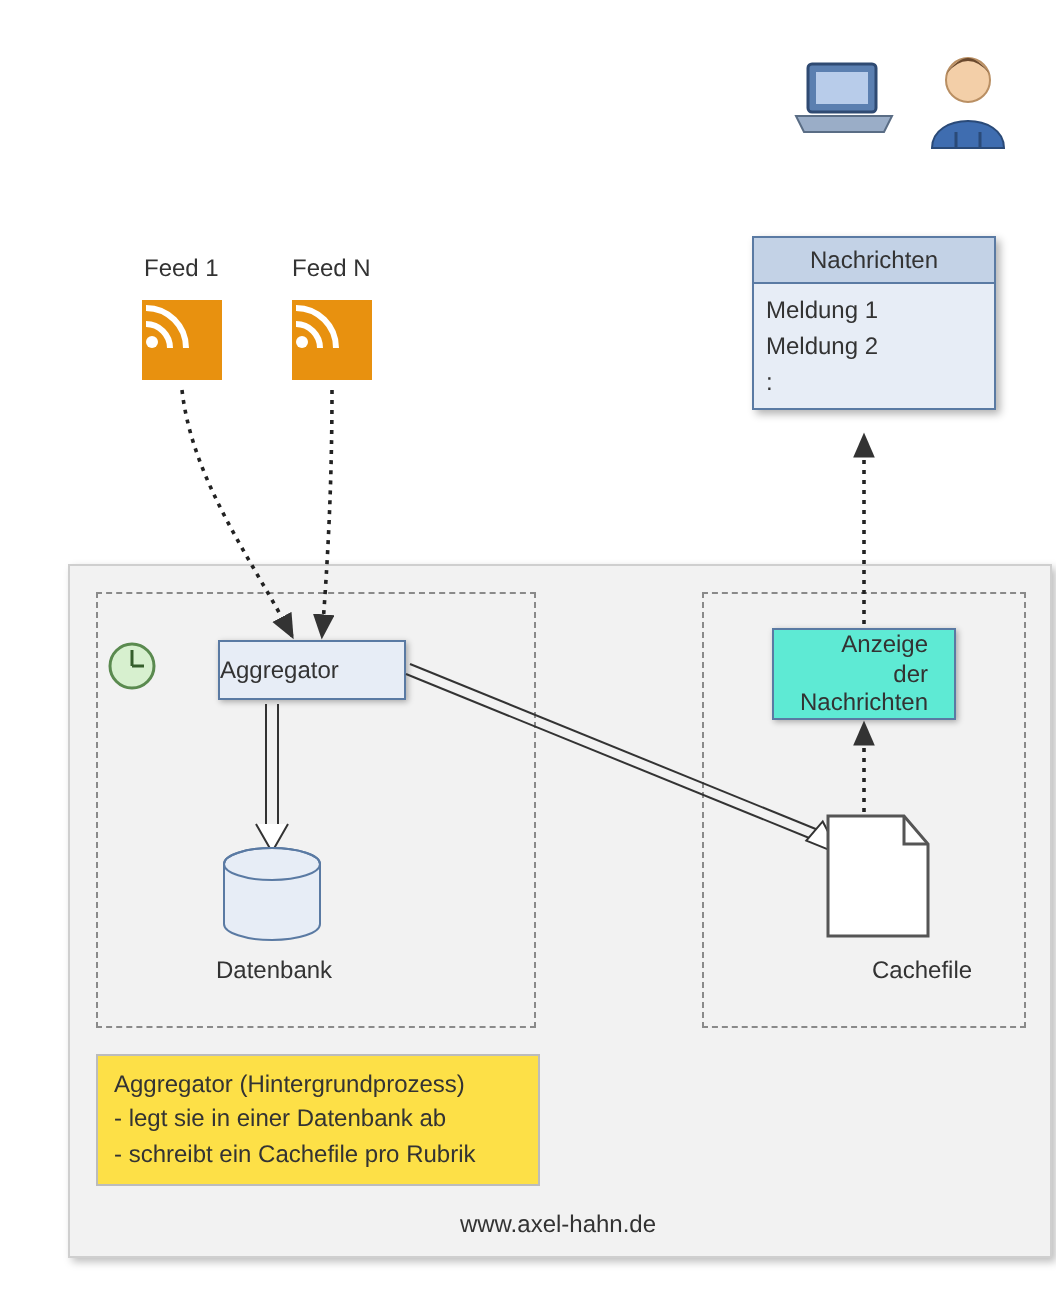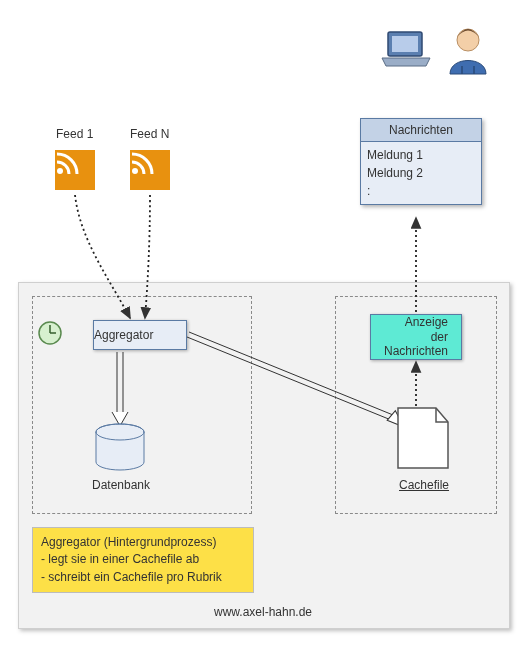--- a/index.html
+++ b/index.html
@@ -1,16 +1,16 @@
 <!DOCTYPE html>
 <html><head>
 <meta charset="utf-8">
 <style>
   body{margin:0;font-family:Arial,sans-serif;font-size:12px;color:#333;background:#fff;}
-  #stage{position:relative;width:444px;height:645px;}
+  #stage{position:relative;width:444px;height:645px;margin-left:16px;}
   .txt{position:absolute;}
   .rss-box{position:absolute;width:40px;height:40px;background:#e8910f;display:flex;align-items:center;justify-content:center;}
   .nachrichten{position:absolute;width:120px;border:1px solid #5a7aa3;background:#e7edf6;box-shadow:2px 2px 4px rgba(0,0,0,0.3);}
   .nachrichten .hdr{background:#c3d2e6;border-bottom:1px solid #5a7aa3;padding:4px 6px;text-align:center;}
   .nachrichten .body{padding:4px 6px;line-height:1.5;}
   .outer-box{position:absolute;left:18px;top:282px;width:490px;height:345px;background:#f2f2f2;border:1px solid #cfcfcf;box-shadow:2px 2px 4px rgba(0,0,0,0.25);}
   .dashed-box{position:absolute;border:1.5px dashed #8a8a8a;}
   .agg-box{position:absolute;width:92px;height:28px;background:#e7edf6;border:1px solid #5a7aa3;box-shadow:1px 1px 3px rgba(0,0,0,0.3);display:flex;align-items:center;justify-content:flex-start;}
   .anz-box{position:absolute;width:90px;height:44px;background:#5eead4;border:1px solid #5a7aa3;box-shadow:1px 1px 3px rgba(0,0,0,0.3);display:flex;align-items:center;justify-content:center;text-align:right;line-height:1.2;}
   .note-box{position:absolute;background:#fde047;border:1px solid #bcbcbc;padding:6px 8px;line-height:1.45;}
@@ -117,24 +117,24 @@
       <path d="M398 408 L436 408 L448 422 L448 468 L398 468 Z" fill="#fff" stroke="#555" stroke-width="1.5"></path>
       <path d="M436 408 L436 422 L448 422" fill="none" stroke="#555" stroke-width="1.5"></path>
     </g>
 
     <path d="M416 406 L416 362" stroke="#222" stroke-width="1.8" fill="none" stroke-dasharray="2,3" marker-end="url(#ah)"></path>
 
     <path d="M416 312 L416 218" stroke="#222" stroke-width="1.8" fill="none" stroke-dasharray="2,3" marker-end="url(#ah)"></path>
   </svg>
 
   <div class="txt" style="left:92px;top:478px;">Datenbank</div>
-  <div class="txt" style="left:399px;top:478px;text-decoration:underline;">Cachefile</div>
+  <div class="txt" style="left:420px;top:478px;">Cachefile</div>
 
   <div class="note-box" style="left:32px;top:527px;width:204px;">
     <div>Aggregator (Hintergrundprozess)</div>
-    <div>- legt sie in einer Cachefile ab</div>
+    <div>- legt sie in einer Datenbank ab</div>
     <div>- schreibt ein Cachefile pro Rubrik</div>
   </div>
 
 
   <div class="footer" style="top:605px;">www.axel-hahn.de</div>
 
 </div>
 
 </body></html>

